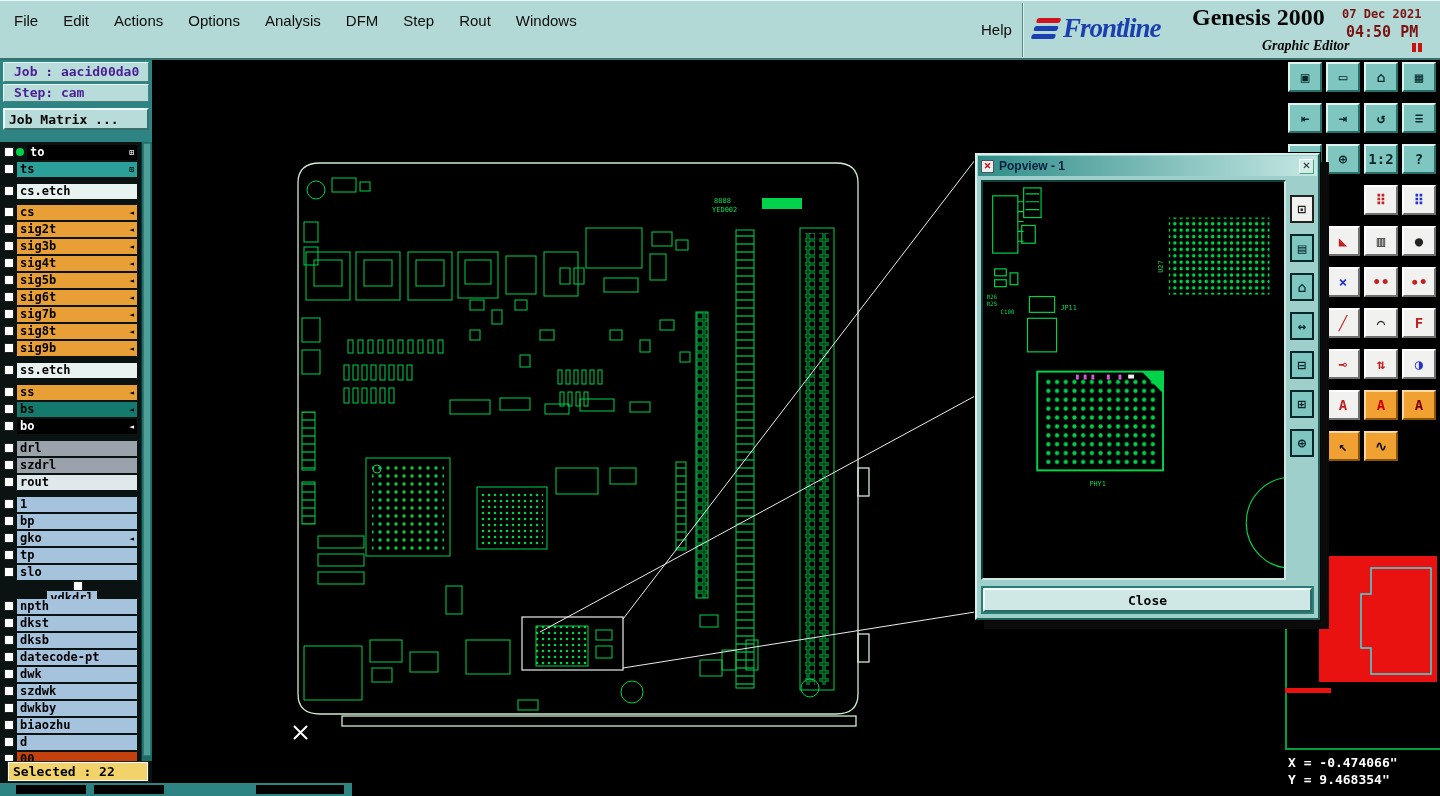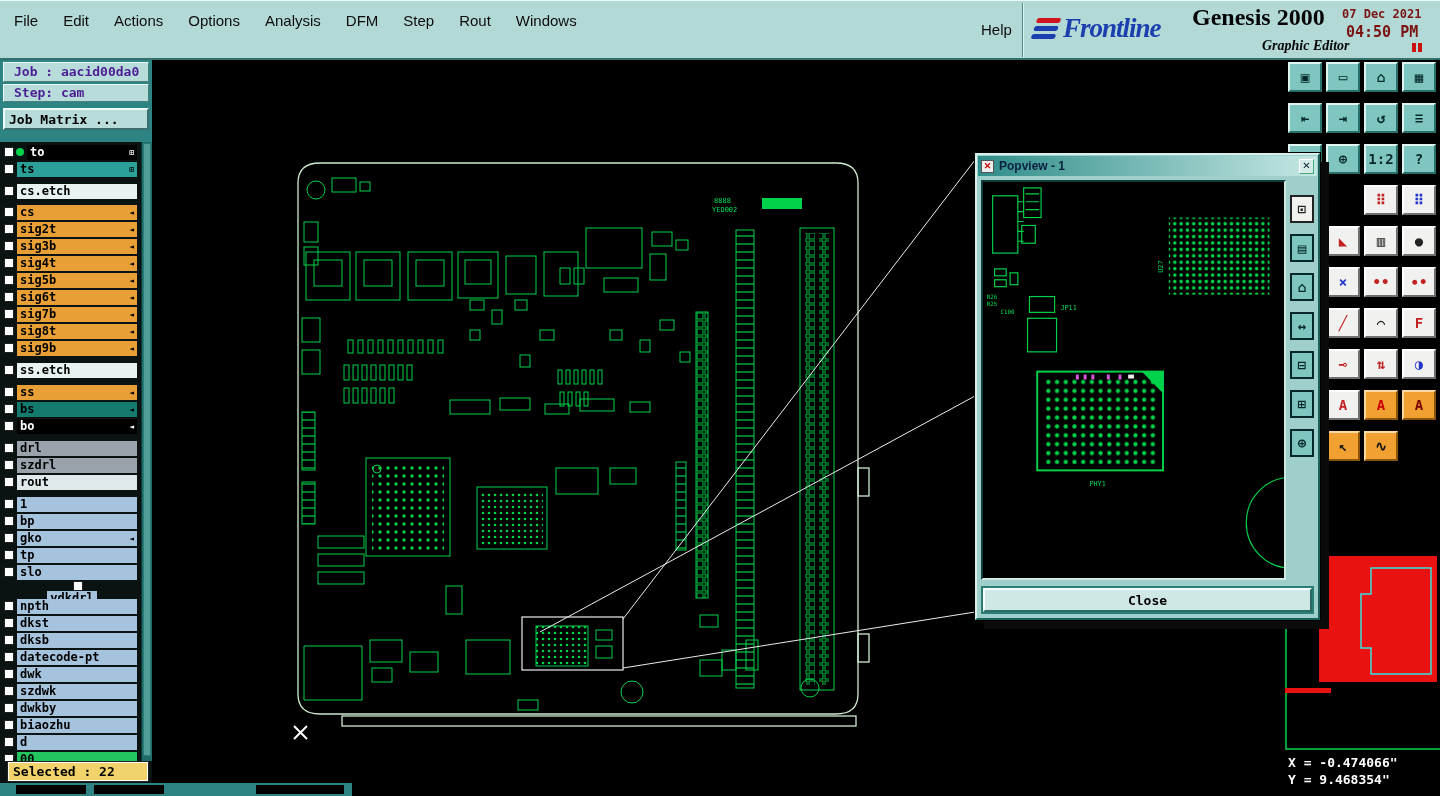--- a/index.html
+++ b/index.html
@@ -798,21 +798,21 @@
 
         <span class="lbar" style="background: rgb(165, 195, 221); color: rgb(0, 0, 0);">
           <span>d</span>
           <span class="lmark"></span>
         </span>
       </div>
 
       <div class="lrow" style="margin-top: 1px;">
         <span class="lchk"></span>
 
-        <span class="lbar" style="background: #22c55e; color: rgb(0, 0, 0);">
+        <span class="lbar" style="background: #c2410c; color: rgb(0, 0, 0);">
           <span>00</span>
           <span class="lmark"></span>
         </span>
       </div>
 
     </div>
   <div class="lscroll">
       <div class="lthumb"></div>
     </div>
   <div class="selbar">Selected : 22</div>

